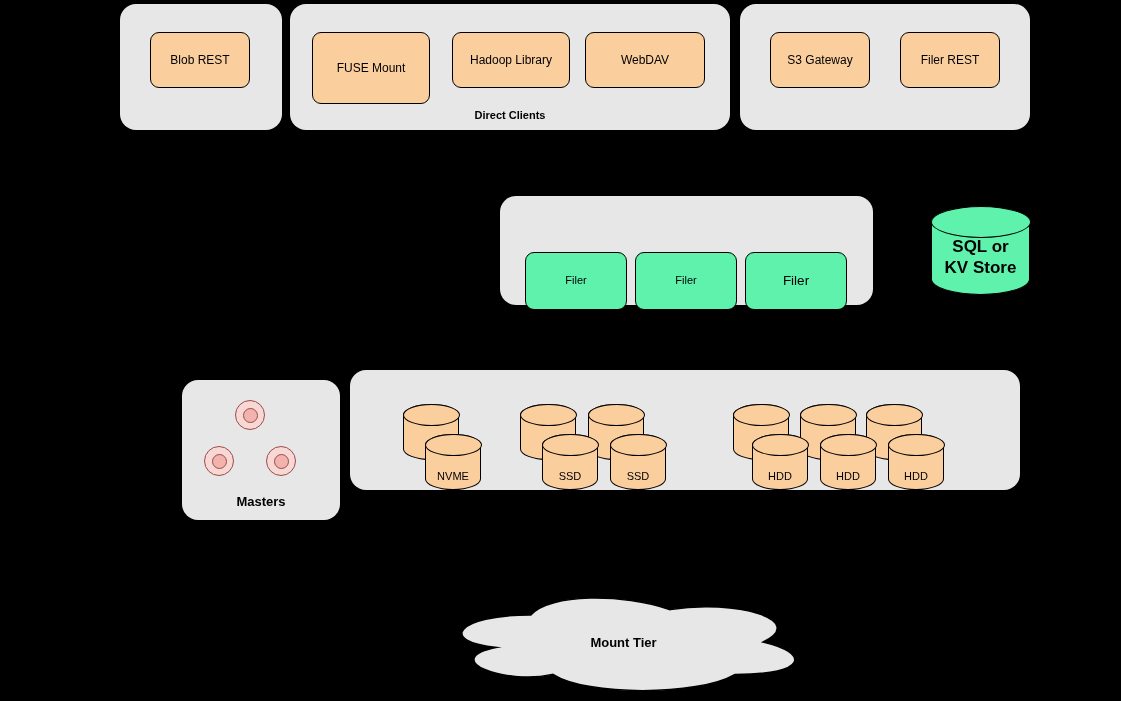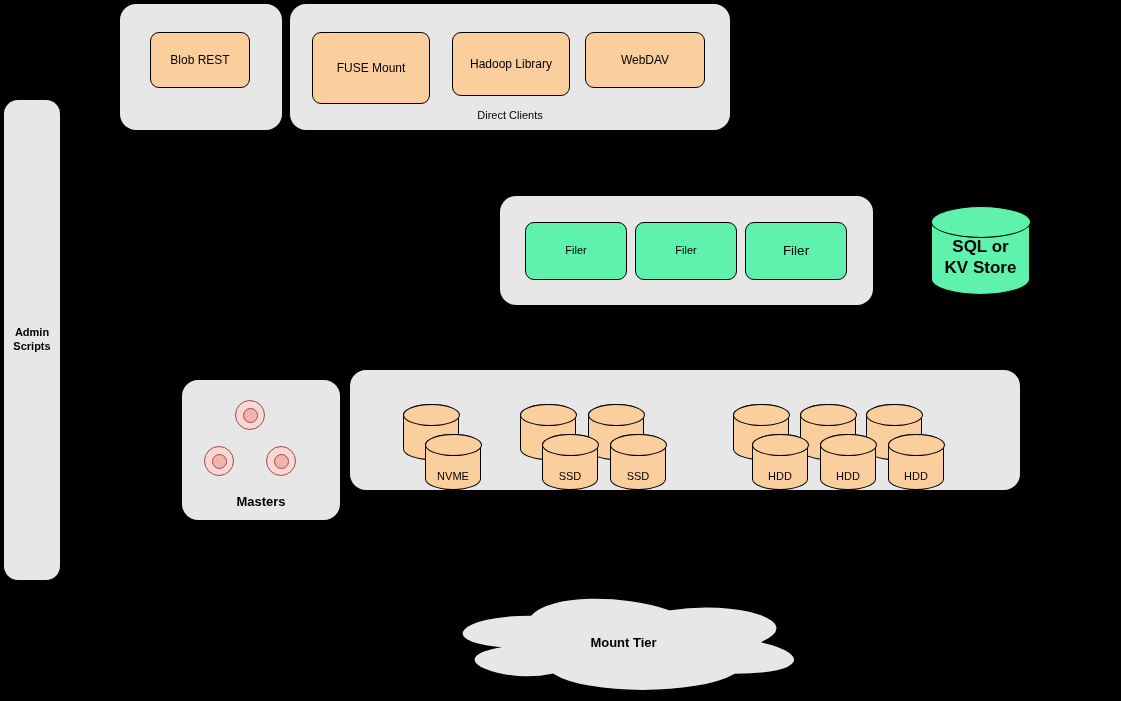--- a/index.html
+++ b/index.html
@@ -17,24 +17,24 @@
                    display: flex; align-items: center; justify-content: center; text-align: center;
                    font-weight: bold; font-size: 11px; line-height: 1.25; padding: 0 4px; }
   #panel-filers  { left: 500px; top: 196px; width: 373px; height: 109px; }
   #panel-masters { left: 182px; top: 380px; width: 158px; height: 140px; }
   #panel-volumes { left: 350px; top: 370px; width: 670px; height: 120px; }
 
   .node { position: absolute; display: flex; align-items: center; justify-content: center;
           text-align: center; border: 1.5px solid #000; border-radius: 9px; font-size: 12px;
           line-height: 1.2; padding: 0 6px; }
   .node.orange { background: #FBCE9E; }
-  .node.green  { background: #5FF2AC; }
+  .node.green  { background: #5FF2AC; margin-top: 30px; }
   .node.fz13   { font-size: 13.5px; }
 
-  .caption { position: absolute; left: 0; right: 0; bottom: 9px; text-align: center; font-size: 11px; }
+  .caption { position: absolute; left: 0; right: 0; bottom: 9px; text-align: center; font-size: 11px; font-weight: bold; }
 
   
   .cyl { position: absolute; width: 56px; height: 56px; background: #FBCE9E;
          border: 1.5px solid #000; border-radius: 50% / 11px; }
   .cyl::before { content: ""; position: absolute; left: -1.5px; top: -1.5px;
                  width: calc(100% + 3px); height: 22px; background: #FBCE9E;
                  border: 1.5px solid #000; border-radius: 50%; }
   .cyl-label { position: absolute; left: 0; right: 0; bottom: 7px; text-align: center; font-size: 11px; }
 
   .cyl-big { position: absolute; left: 931px; top: 206px; width: 99px; height: 89px;
@@ -70,33 +70,38 @@
   <div class="panel" id="panel-blob">
     <div class="node orange" style="left:30px; top:28px; width:100px; height:56px;">
       <span>Blob REST</span>
     </div>
   </div>
 
   <div class="panel" id="panel-direct">
     <div class="node orange" style="left:22px; top:28px; width:118px; height:72px;">
       <span>FUSE Mount</span>
     </div>
-    <div class="node orange" style="left:162px; top:28px; width:118px; height:64px;">
+    <div class="node orange" style="left:162px; top:28px; width:118px; height:56px;">
       <span>Hadoop Library</span>
     </div>
     <div class="node orange" style="left:295px; top:28px; width:120px; height:56px;">
       <span>WebDAV</span>
     </div>
     <div class="caption">Direct Clients</div>
   </div>
 
+  <div class="panel" id="panel-gateway">
+    <div class="node orange" style="left:30px; top:28px; width:100px; height:56px;">
+      <span>S3 Gateway</span>
+    </div>
+    <div class="node orange" style="left:160px; top:28px; width:100px; height:56px;">
+      <span>Filer REST</span>
+    </div>
+  </div>
 
-  <div class="panel" id="admin-bar">
-    <span>Admin Scripts</span>
-  </div>
 
   <div class="panel" id="panel-filers">
     <div class="node green" style="left:25px; top:26px; width:102px; height:58px; font-size:11px;">
       <span>Filer</span>
     </div>
     <div class="node green" style="left:135px; top:26px; width:102px; height:58px; font-size:11px;">
       <span>Filer</span>
     </div>
     <div class="node green fz13" style="left:245px; top:26px; width:102px; height:58px;">
       <span>Filer</span>

